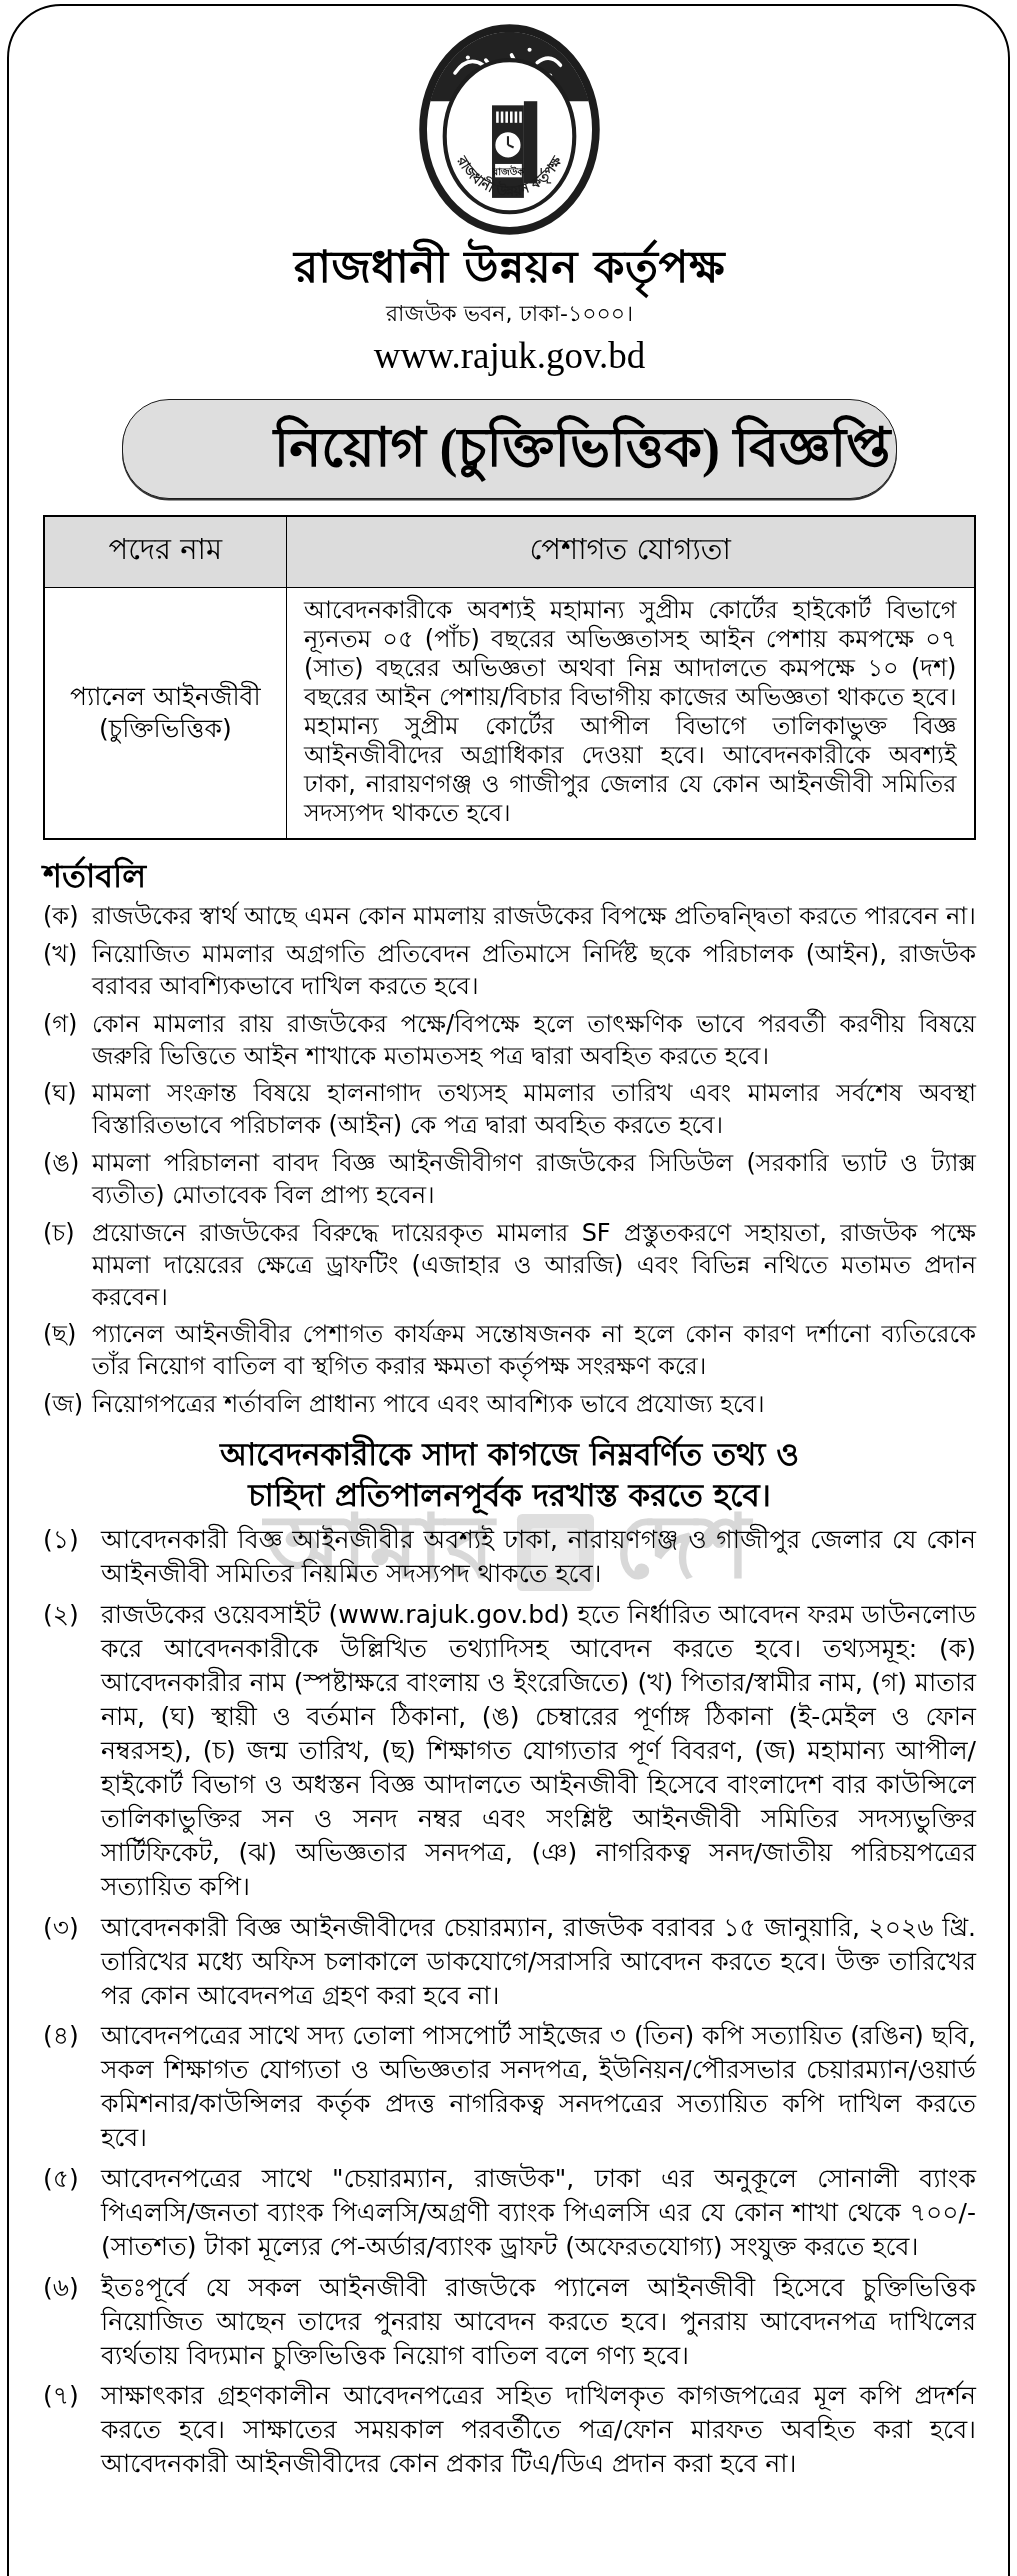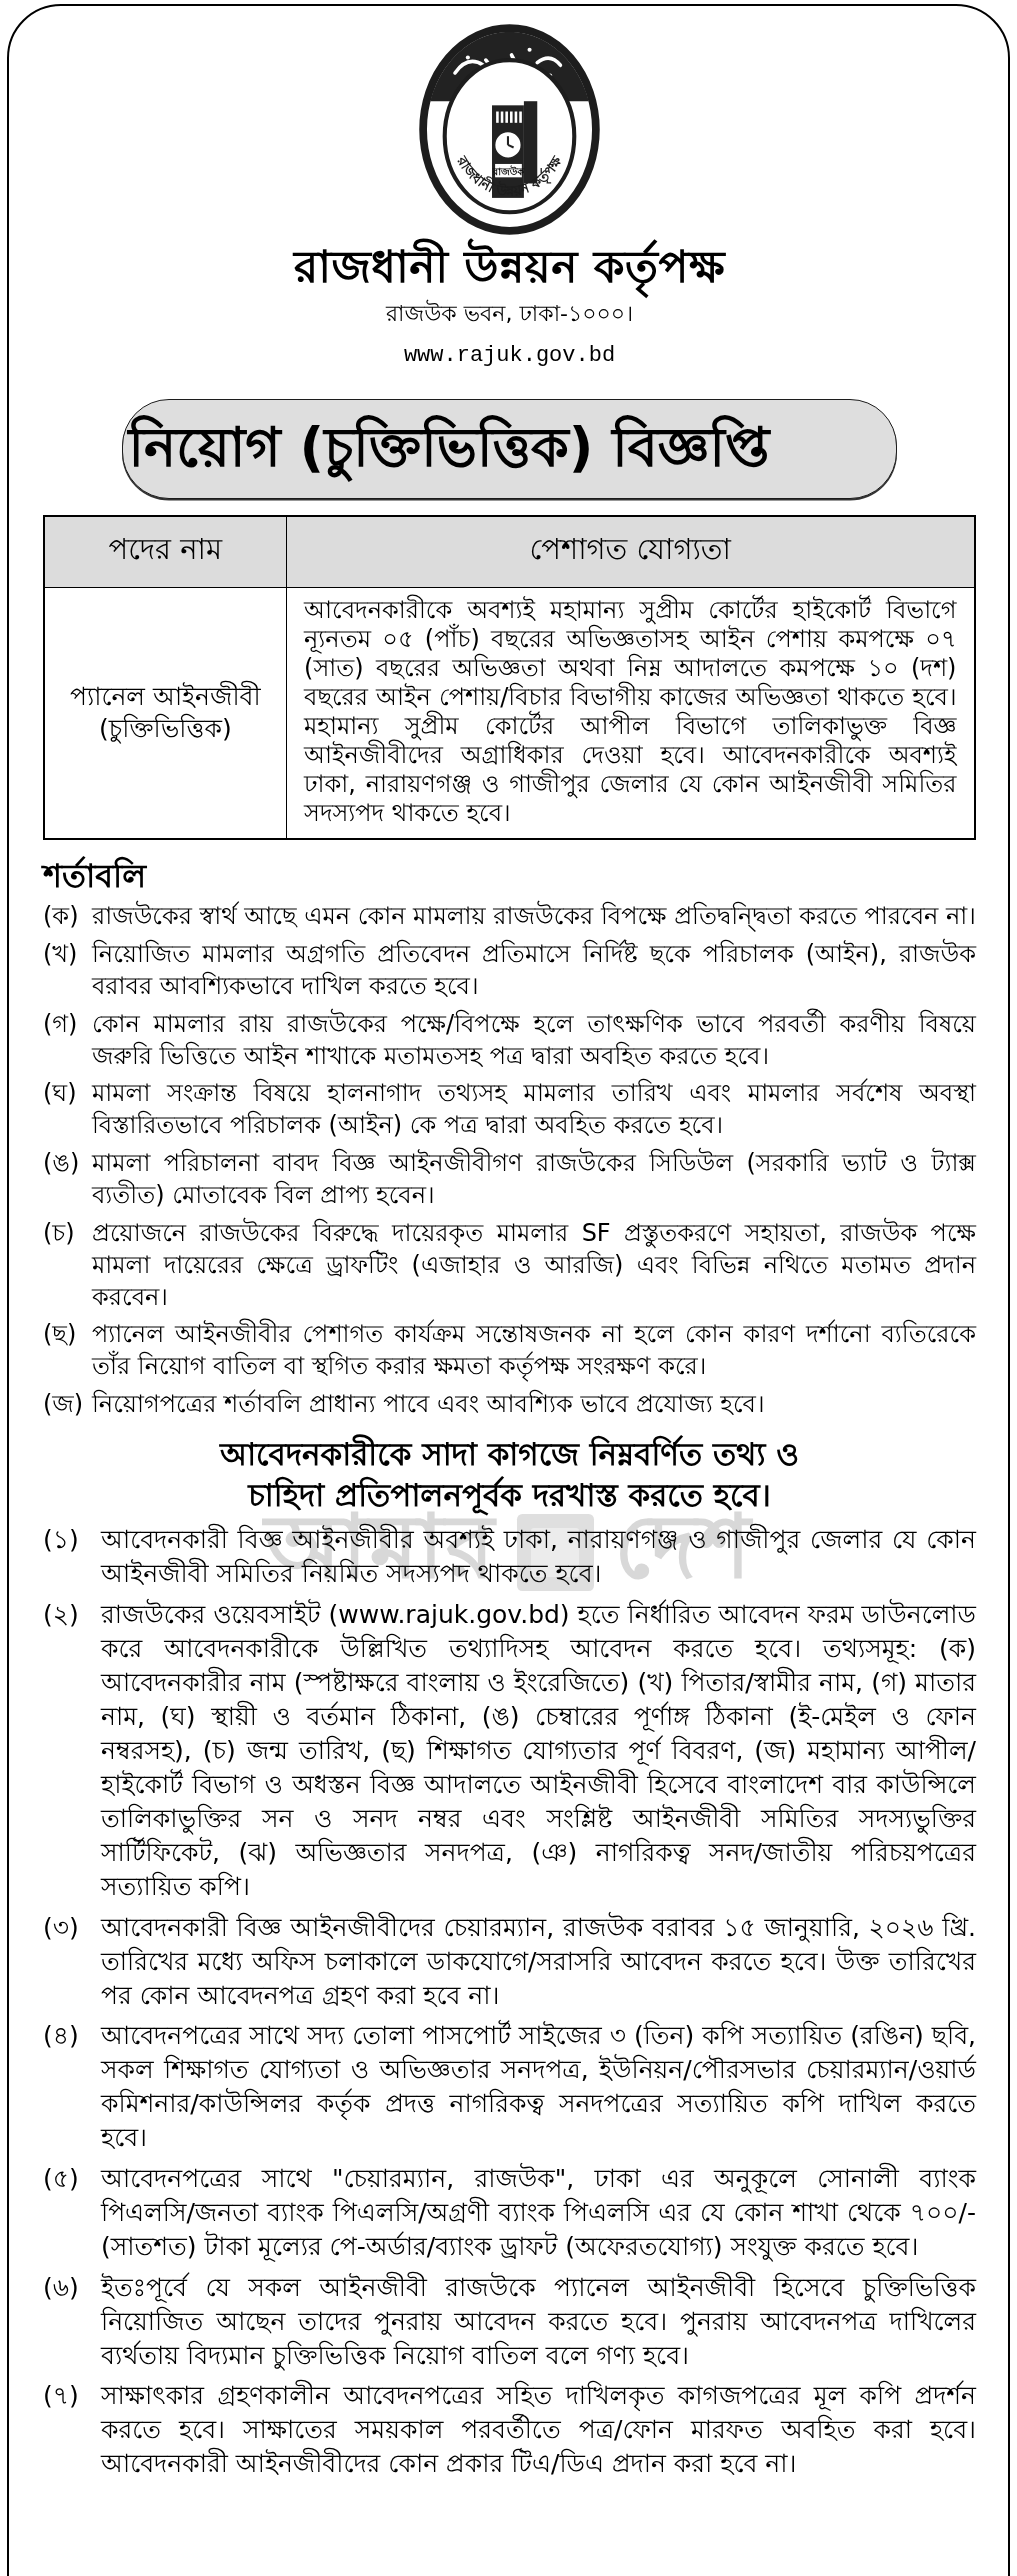--- a/index.html
+++ b/index.html
@@ -27,33 +27,34 @@
   }
   
   .header{ text-align:center; }
   .logo-wrap{ display:flex; justify-content:center; }
   .org-title{
     font-size:44px; font-weight:bold; line-height:54px; margin-top:5.2px;
     letter-spacing:0.5px;
   }
   .address{ font-size:22px; line-height:36px; margin-top:2.1px; }
   .website{
-    font-family:Liberation Mono, monospace;
-    font-size:22px; line-height:39px; margin-top:4.1px;
+    font-family:Liberation Serif, serif;
+    font-size:37px; line-height:39px; margin-top:4.1px;
   }
   
   .banner{
     margin:24px auto 0 auto;
     width:762px;
     background:var(--banner-bg,#dedede);
     border:1.5px solid #1c1c1c;
     border-radius:47px;
-    text-align:left;
+    text-align:right;
     padding:17.5px 5.2px 20.6px 5.2px;
     box-shadow:0 1.5px 0 #333;
+    font-family:Liberation Serif, serif;
   }
   .banner span{ font-size:54px; font-weight:bold; line-height:60px; }
   
   .intro{
     margin:18.5px 0 0 0;
     font-size:25px; line-height:37px;
     text-align:justify;
   }
   
   table.post-table{

